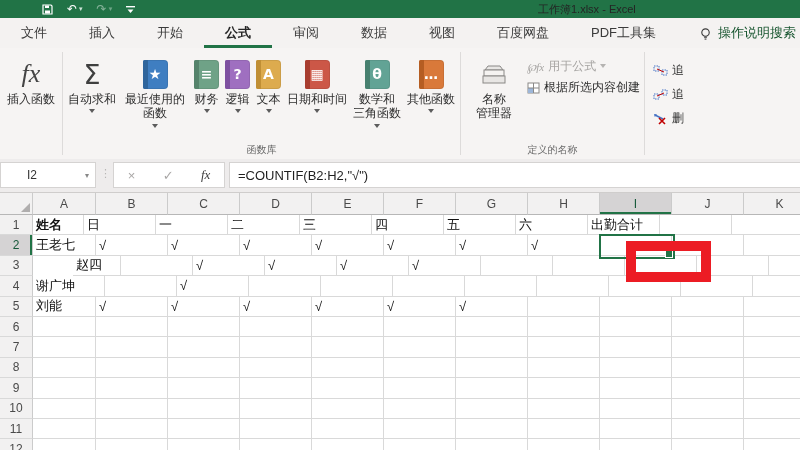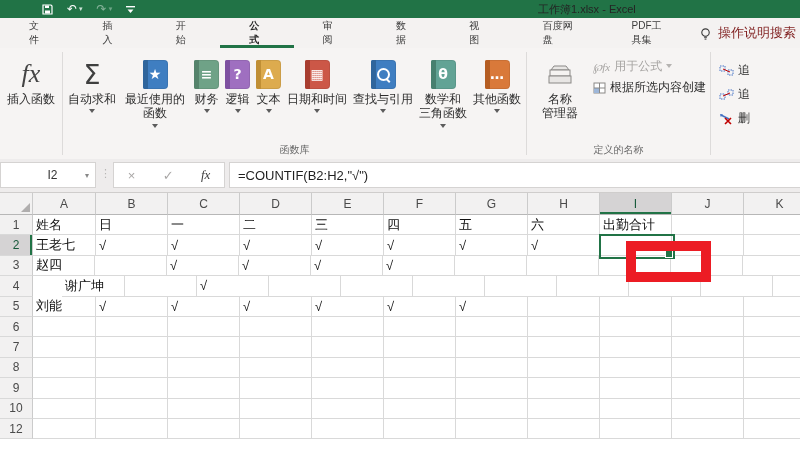--- a/index.html
+++ b/index.html
@@ -8,25 +8,25 @@
   
   .titlebar{position:absolute;left:0;top:0;width:800px;height:18px;background:#217346;}
   .qat{position:absolute;left:42px;top:0;height:18px;display:flex;align-items:center;gap:14px;}
   .qicon{color:#fff;font-size:12px;line-height:18px;display:flex;align-items:center;}
   .qicon .car{font-size:7px;margin-left:2px;color:#cfe3d8;}
   .dim{opacity:.45;}
   .title-text{position:absolute;left:538px;top:2px;font-size:11px;color:#242424;white-space:nowrap;}
   
   .tabrow{position:absolute;left:0;top:18px;width:800px;height:30px;background:#f4f2f1;
           display:flex;align-items:stretch;border-bottom:1px solid #e3e1e0;}
-  .tab{padding:0 29px;font-size:10px;color:#3b3b3b;display:flex;align-items:center;cursor:default;}
+  .tab{padding:0 21px;font-size:13px;color:#3b3b3b;display:flex;align-items:center;cursor:default;}
   .tab.active{color:#262626;font-weight:bold;box-shadow:inset 0 -3px 0 #217346;}
   .tab-right{margin-left:auto;display:flex;align-items:center;gap:6px;padding-right:4px;}
   .bulb{width:13px;height:13px;}
-  .searchlbl{font-size:13px;color:#7f1d1d;white-space:nowrap;}
+  .searchlbl{font-size:13px;color:#14532d;white-space:nowrap;}
   
   .ribbon{position:absolute;left:0;top:48px;width:800px;height:111px;background:#f6f4f3;
           display:flex;align-items:stretch;border-bottom:1px solid #d8d6d5;}
   .rgroup{position:relative;display:flex;align-items:flex-start;padding:6px 2px 16px 2px;}
   .rsep{width:1px;background:#dddbda;margin:4px 0;}
   .glabel{position:absolute;left:0;right:0;bottom:2px;text-align:center;font-size:10px;color:#6a6a6a;white-space:nowrap;}
   .rbtn{display:flex;flex-direction:column;align-items:center;padding:2px 3px;cursor:default;}
   .ricon{height:36px;display:flex;align-items:center;justify-content:center;}
   .rlabel{font-size:12px;color:#2e2e2e;text-align:center;line-height:1.2;white-space:pre-line;}
   .caret{width:0;height:0;border:3px solid transparent;border-top:4px solid #5c5c5c;margin-top:3px;}
@@ -44,21 +44,21 @@
   .dnitem{display:flex;align-items:center;gap:4px;font-size:12px;color:#2e2e2e;white-space:nowrap;}
   .dnitem.disabled{color:#a6a4a2;}
   .dnitem .caret{margin-top:1px;}
   .fxsmall{font-family:"Liberation Serif","DejaVu Serif",serif;font-style:italic;font-size:11px;color:#a6a4a2;}
   .auditcol{display:flex;flex-direction:column;gap:7px;padding:8px 0 0 6px;}
   .auditem{display:flex;align-items:center;gap:4px;font-size:12px;color:#2e2e2e;white-space:nowrap;}
   
   .fbar{position:absolute;left:0;top:159px;width:800px;height:33px;background:#eeecec;}
   .namebox{position:absolute;left:0;top:3px;width:96px;height:26px;background:#fff;border:1px solid #d5d3d2;
            box-sizing:border-box;display:flex;align-items:center;}
-  .namebox .nbtext{flex:1;padding-left:19px;font-size:12px;color:#333;text-align:center;}
+  .namebox .nbtext{flex:1;padding-left:26px;font-size:12px;color:#333;}
   .namebox .nbcaret{font-size:8px;color:#888;padding-right:6px;}
   .fdots{position:absolute;left:100px;top:8px;color:#b8b6b5;font-size:11px;}
   .fbtns{position:absolute;left:113px;top:3px;width:112px;height:26px;background:#fff;border:1px solid #d5d3d2;
          box-sizing:border-box;display:flex;align-items:center;justify-content:space-around;}
   .fbtn{font-size:13px;color:#a9a7a6;}
   .fbtn.fx{font-family:"Liberation Serif","DejaVu Serif",serif;font-style:italic;color:#3f3f3f;}
   .ffield{position:absolute;left:229px;top:3px;right:0;height:26px;background:#fff;border:1px solid #d5d3d2;
           border-right:none;box-sizing:border-box;display:flex;align-items:center;}
   .ftext{padding-left:8px;font-size:13px;color:#1f1f1f;font-family:"Liberation Sans","DejaVu Sans",sans-serif;}
   
@@ -194,30 +194,20 @@
           <div class="book" style="background: rgb(204, 87, 71);">
             <span class="spine" style="background: rgb(168, 61, 47);"></span>
             <span class="bglyph">▦</span>
           </div>
         </div>
         <div class="rlabel" style="max-width: 66px;">日期和时间</div>
         <span class="caret"></span>
       </div>
       <div class="rbtn">
         <div class="ricon">
-          <div class="book" style="background: rgb(63, 126, 193);">
-            <span class="spine" style="background: rgb(47, 101, 156);"></span>
-            <span class="mag"></span>
-          </div>
-        </div>
-        <div class="rlabel" style="max-width: 66px;">查找与引用</div>
-        <span class="caret"></span>
-      </div>
-      <div class="rbtn">
-        <div class="ricon">
           <div class="book" style="background: rgb(98, 163, 149);">
             <span class="spine" style="background: rgb(71, 128, 111);"></span>
             <span class="bglyph">θ</span>
           </div>
         </div>
         <div class="rlabel" style="max-width: 66px;">数学和
 三角函数</div>
         <span class="caret"></span>
       </div>
       <div class="rbtn">
@@ -330,21 +320,21 @@
       <div class="ghcell" style="width: 72px;">E</div>
       <div class="ghcell" style="width: 72px;">F</div>
       <div class="ghcell" style="width: 72px;">G</div>
       <div class="ghcell" style="width: 72px;">H</div>
       <div class="ghcell selcol" style="width: 72px;">I</div>
       <div class="ghcell" style="width: 72px;">J</div>
       <div class="ghcell" style="width: 72px;">K</div>
     </div>
     <div class="grow">
       <div class="rhcell">1</div>
-      <div class="gcell" style="width: 63px;">姓名</div>
+      <div class="gcell" style="width: 51px; font-weight: bold;">姓名</div>
       <div class="gcell" style="width: 72px;">日</div>
       <div class="gcell" style="width: 72px;">一</div>
       <div class="gcell" style="width: 72px;">二</div>
       <div class="gcell" style="width: 72px;">三</div>
       <div class="gcell" style="width: 72px;">四</div>
       <div class="gcell" style="width: 72px;">五</div>
       <div class="gcell" style="width: 72px;">六</div>
       <div class="gcell" style="width: 72px;">出勤合计</div>
       <div class="gcell" style="width: 72px;"></div>
       <div class="gcell" style="width: 72px;"></div>
@@ -358,35 +348,35 @@
       <div class="gcell" style="width: 72px;">√</div>
       <div class="gcell" style="width: 72px;">√</div>
       <div class="gcell" style="width: 72px;">√</div>
       <div class="gcell" style="width: 72px;">√</div>
       <div class="gcell num" style="width: 72px;">7</div>
       <div class="gcell" style="width: 72px;"></div>
       <div class="gcell" style="width: 72px;"></div>
     </div>
     <div class="grow">
       <div class="rhcell">3</div>
-      <div class="gcell" style="width: 62px;">赵四</div>
+      <div class="gcell" style="width: 48px; margin-left: 40px;">赵四</div>
       <div class="gcell" style="width: 72px;"></div>
       <div class="gcell" style="width: 72px;">√</div>
       <div class="gcell" style="width: 72px;">√</div>
       <div class="gcell" style="width: 72px;">√</div>
       <div class="gcell" style="width: 72px;">√</div>
       <div class="gcell" style="width: 72px;"></div>
       <div class="gcell" style="width: 72px;"></div>
       <div class="gcell" style="width: 72px;"></div>
       <div class="gcell" style="width: 72px;"></div>
       <div class="gcell" style="width: 72px;"></div>
     </div>
     <div class="grow">
       <div class="rhcell">4</div>
-      <div class="gcell" style="width: 63px; margin-left: 29px;">谢广坤</div>
+      <div class="gcell" style="width: 72px;">谢广坤</div>
       <div class="gcell" style="width: 72px;"></div>
       <div class="gcell" style="width: 72px;">√</div>
       <div class="gcell" style="width: 72px;"></div>
       <div class="gcell" style="width: 72px;"></div>
       <div class="gcell" style="width: 72px;"></div>
       <div class="gcell" style="width: 72px;"></div>
       <div class="gcell" style="width: 72px;"></div>
       <div class="gcell" style="width: 72px;"></div>
       <div class="gcell" style="width: 72px;"></div>
       <div class="gcell" style="width: 72px;"></div>
@@ -456,20 +446,34 @@
       <div class="gcell" style="width: 72px;"></div>
       <div class="gcell" style="width: 72px;"></div>
       <div class="gcell" style="width: 72px;"></div>
       <div class="gcell" style="width: 72px;"></div>
       <div class="gcell" style="width: 72px;"></div>
       <div class="gcell" style="width: 72px;"></div>
       <div class="gcell" style="width: 72px;"></div>
     </div>
     <div class="grow">
       <div class="rhcell">10</div>
+      <div class="gcell" style="width: 63px;"></div>
+      <div class="gcell" style="width: 72px;"></div>
+      <div class="gcell" style="width: 72px;"></div>
+      <div class="gcell" style="width: 72px;"></div>
+      <div class="gcell" style="width: 72px;"></div>
+      <div class="gcell" style="width: 72px;"></div>
+      <div class="gcell" style="width: 72px;"></div>
+      <div class="gcell" style="width: 72px;"></div>
+      <div class="gcell" style="width: 72px;"></div>
+      <div class="gcell" style="width: 72px;"></div>
+      <div class="gcell" style="width: 72px;"></div>
+    </div>
+    <div class="grow">
+      <div class="rhcell">11</div>
       <div class="gcell" style="width: 63px;"></div>
       <div class="gcell" style="width: 72px;"></div>
       <div class="gcell" style="width: 72px;"></div>
       <div class="gcell" style="width: 72px;"></div>
       <div class="gcell" style="width: 72px;"></div>
       <div class="gcell" style="width: 72px;"></div>
       <div class="gcell" style="width: 72px;"></div>
       <div class="gcell" style="width: 72px;"></div>
       <div class="gcell" style="width: 72px;"></div>
       <div class="gcell" style="width: 72px;"></div>

